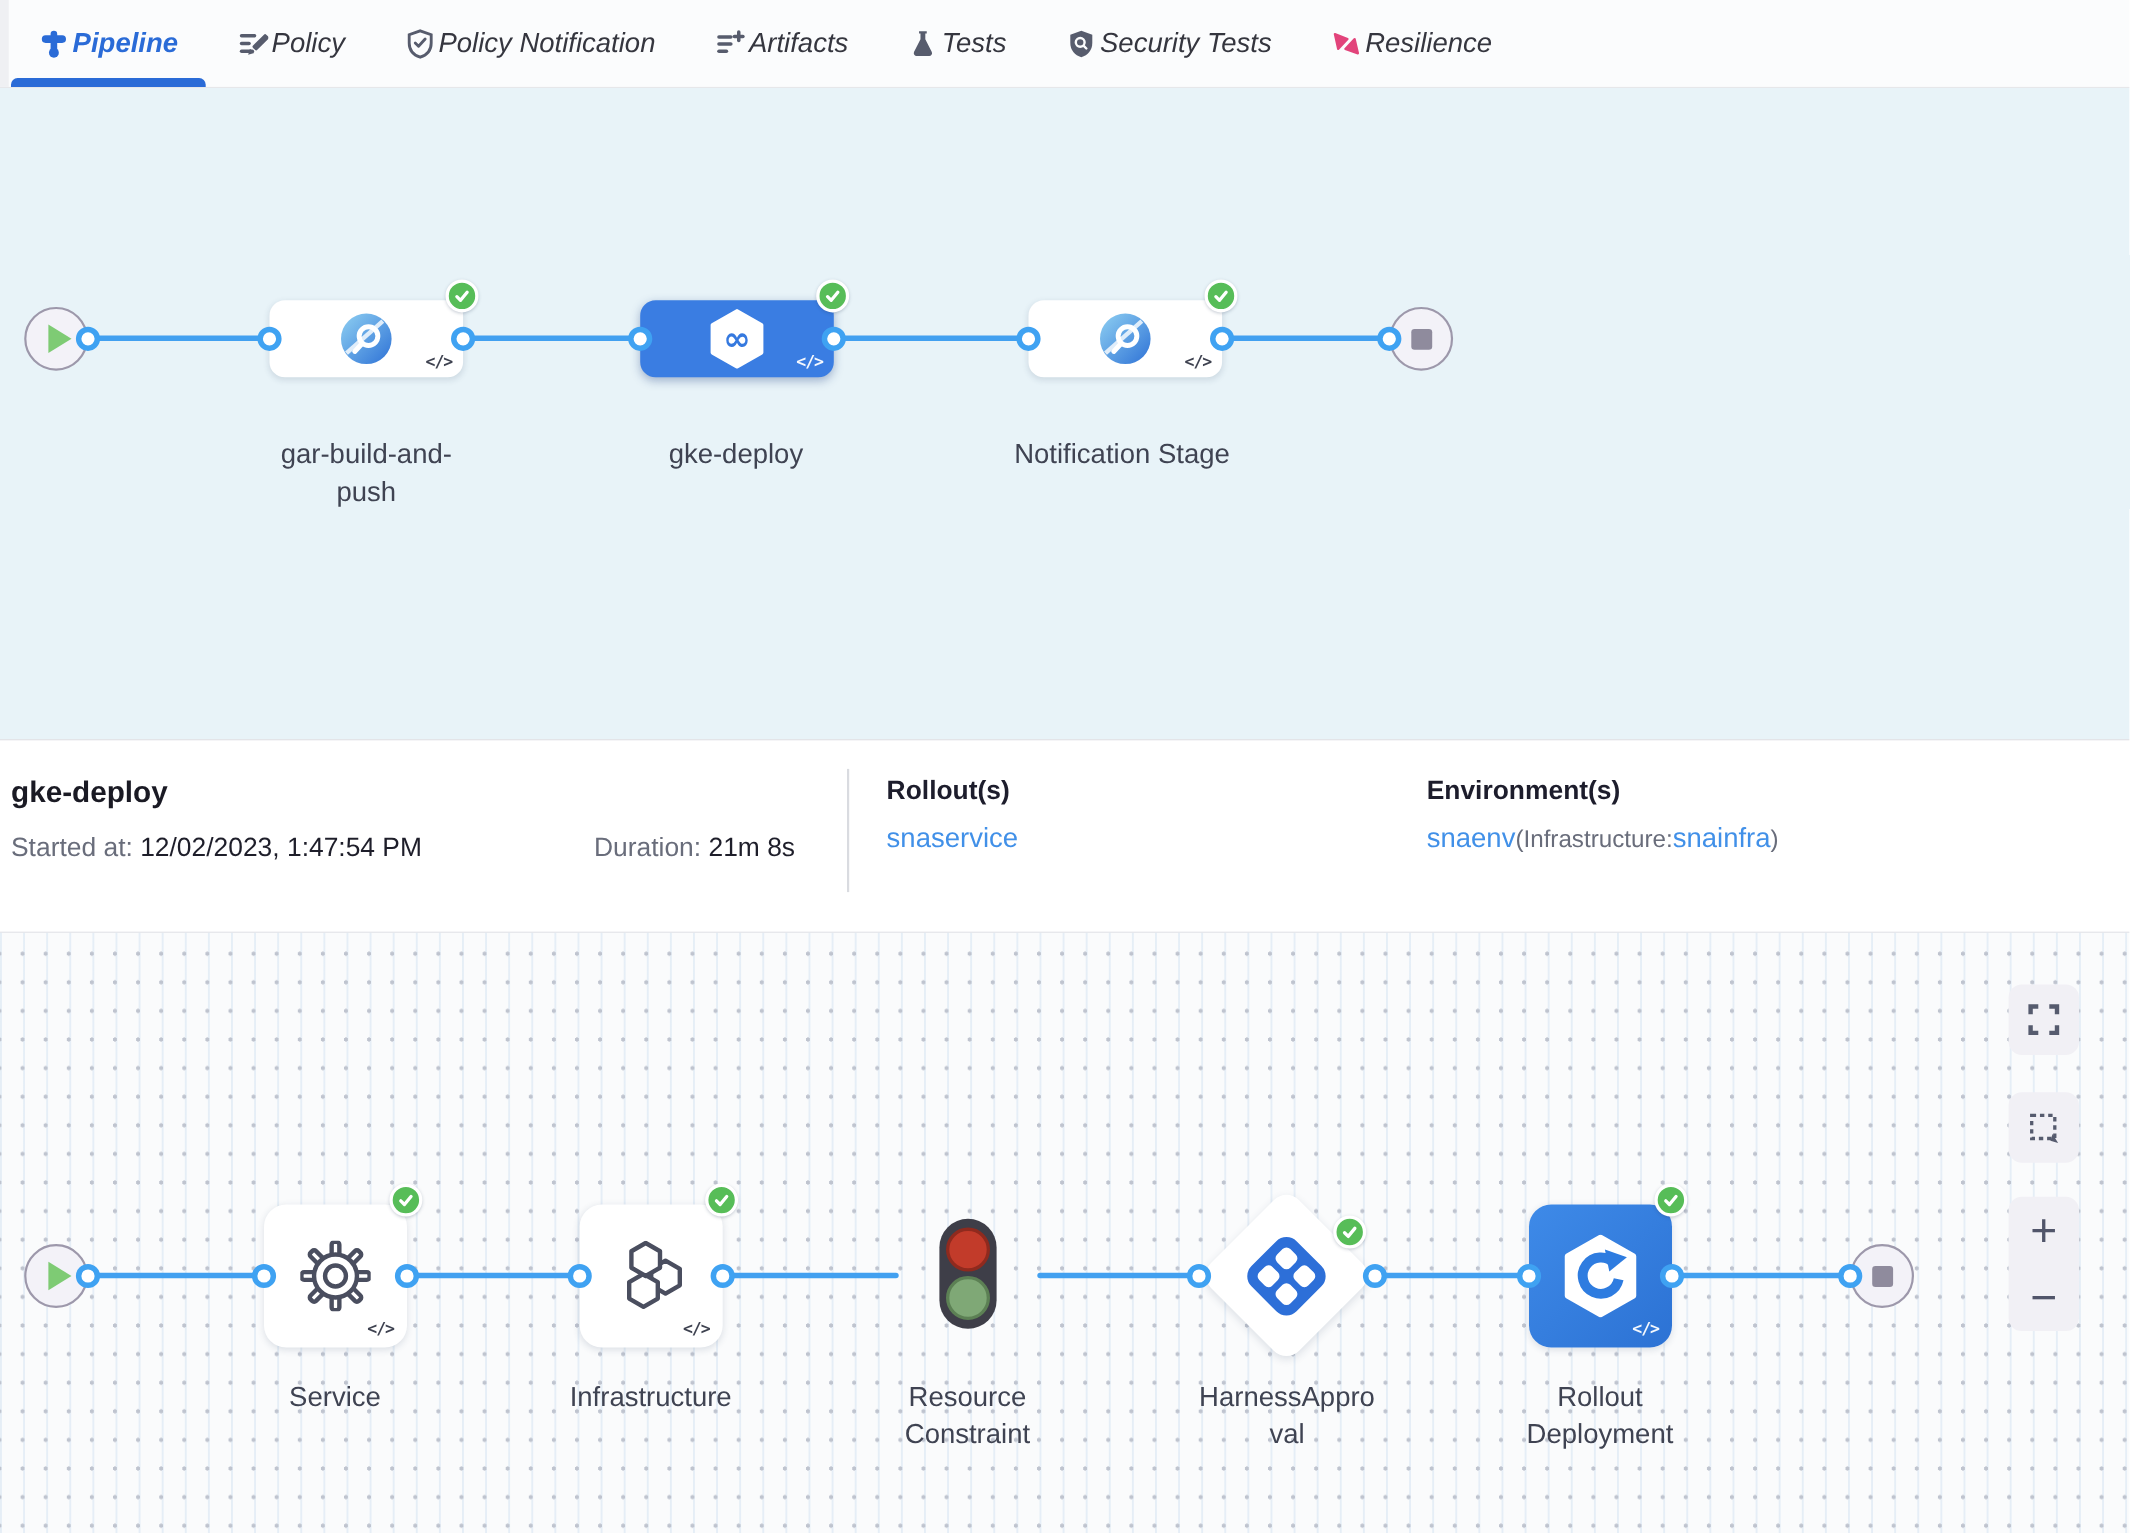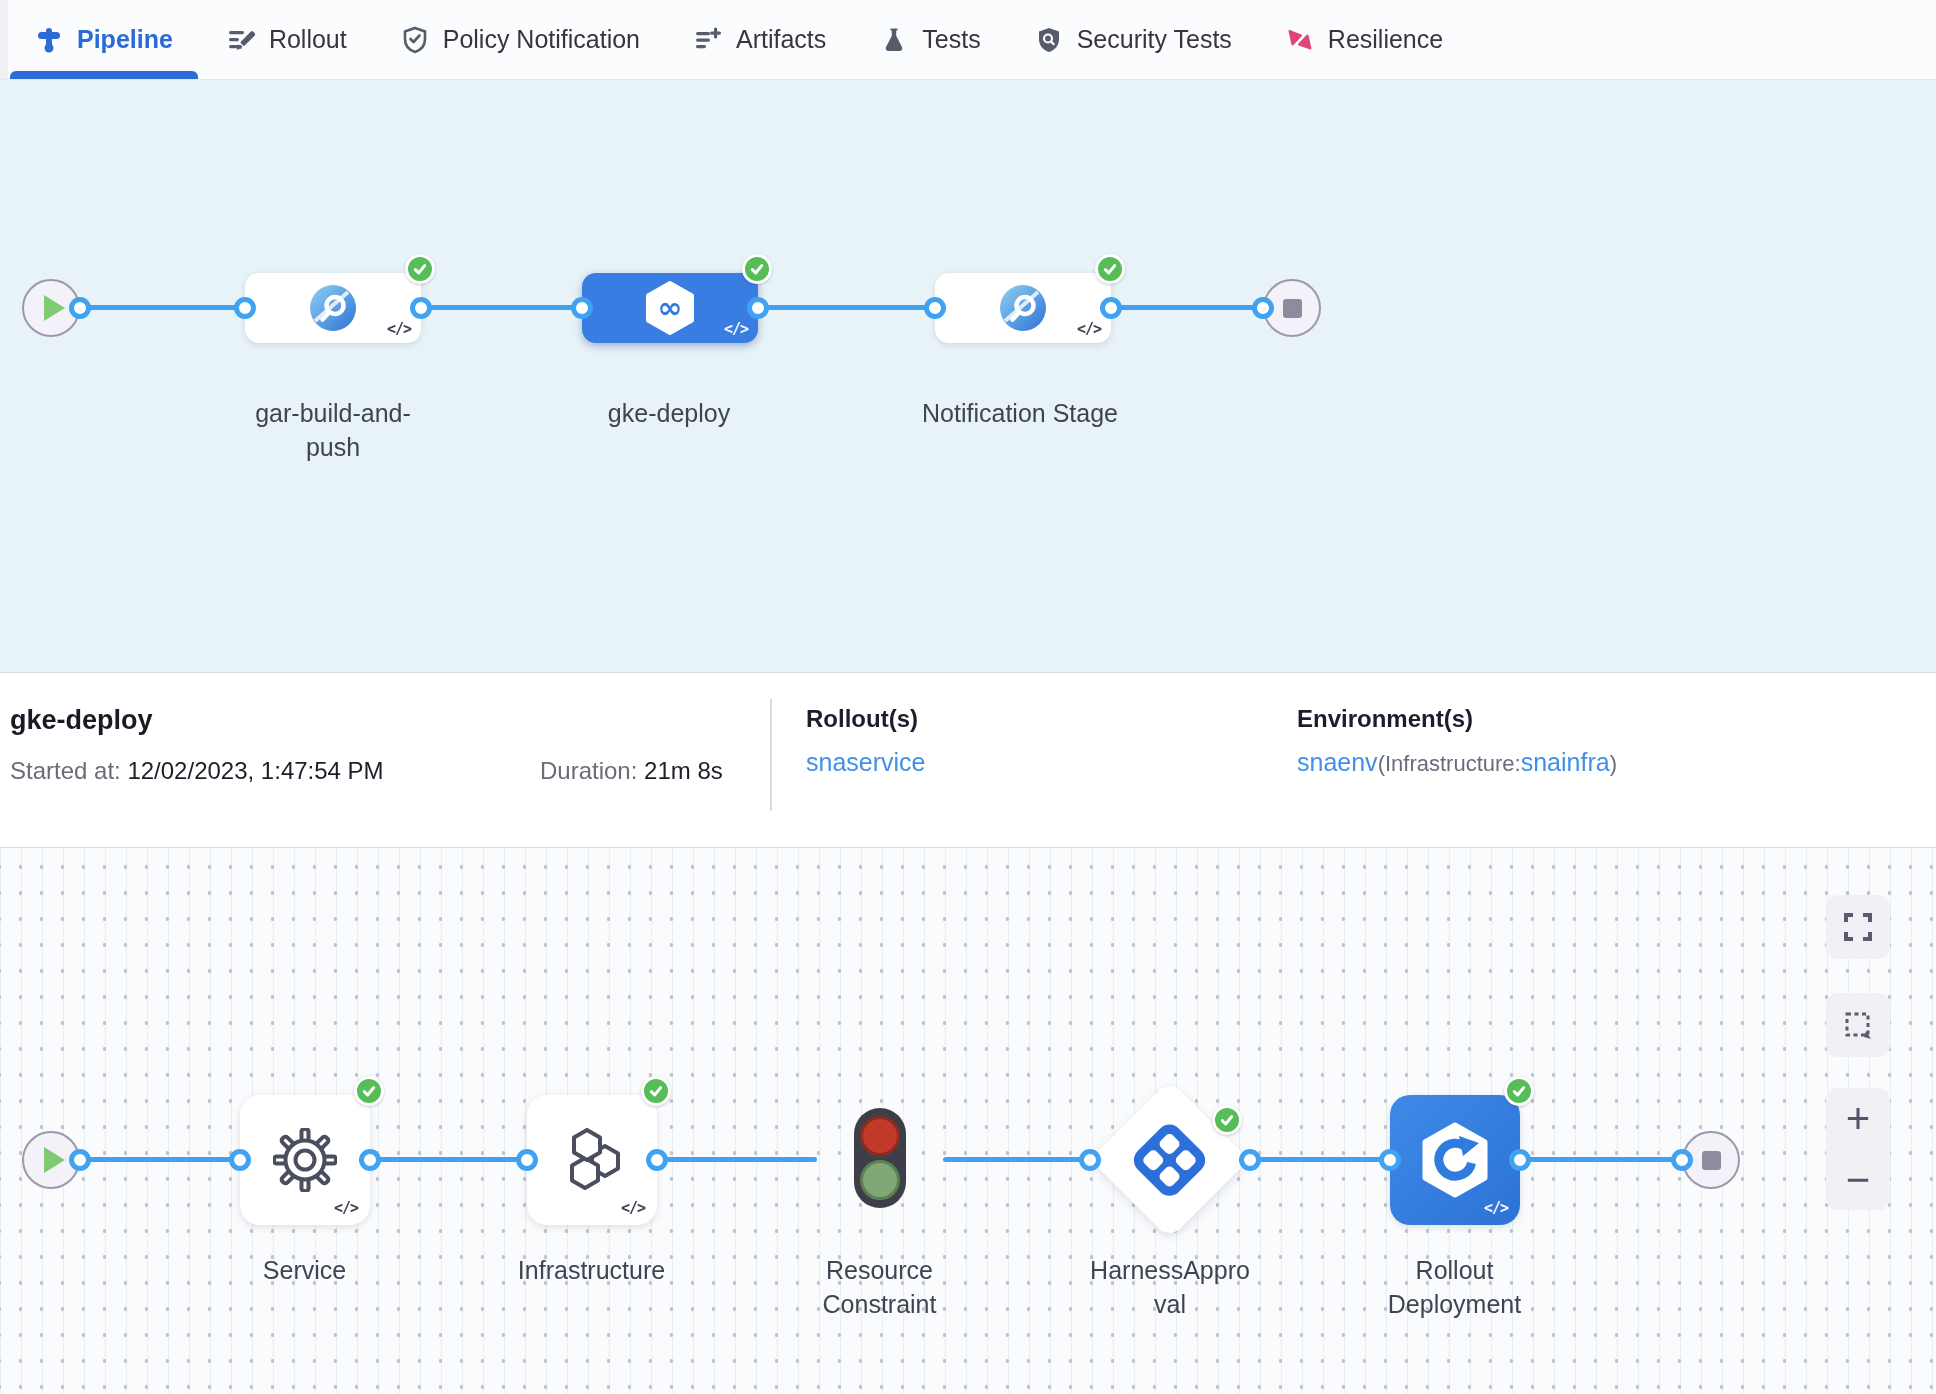--- a/index.html
+++ b/index.html
@@ -10,23 +10,24 @@
     background:#ffffff; color:#1d1d2c;
   }
 
   
   .header {
     height:80px; background:#fbfcfd; border-bottom:1px solid #e6e7ea;
     display:flex; align-items:stretch; padding-left:8px; position:relative;
   }
   .header::before{ content:""; position:absolute; left:0; top:0; width:8px; height:100%; background:#eff0f3; }
   .tab {
-    display:flex; align-items:center; gap:14px; padding:12px 27px;
+    display:flex; align-items:center; gap:3px; padding:12px 27px;
     position:relative; cursor:pointer; font-size:25px; font-weight:500; color:#35363f;
     white-space:nowrap;
+    font-style:italic;
   }
   .tab .ticon { display:flex; align-items:center; }
   .tab.active { color:#2a6bd7; font-weight:700; }
   .tab.active::after{
     content:""; position:absolute; left:2px; right:2px; bottom:0; height:8px;
     background:#2a6bd7; border-radius:6px 6px 0 0;
   }
 
   
   .graph-top { position:relative; height:592px; background:#e8f3f8; }
@@ -157,21 +158,21 @@
       <svg width="28" height="28" viewBox="0 0 28 28" fill="#575c6d">
         <rect x="2" y="5" width="15" height="3.2" rx="1.6"></rect>
         <rect x="2" y="12" width="10" height="3.2" rx="1.6"></rect>
         <rect x="2" y="19" width="13" height="3.2" rx="1.6"></rect>
         <g transform="rotate(45 19 14)">
           <rect x="16.5" y="3" width="5.5" height="17" rx="1.5"></rect>
           <polygon points="16.5,22.5 22,22.5 19.2,27.5"></polygon>
         </g>
       </svg>
     </span>
-    <span>Rollout</span>
+    <span>Policy</span>
   </div>
   <div class="tab">
     <span class="ticon">
       <svg width="28" height="28" viewBox="0 0 28 28" fill="none" stroke="#575c6d" stroke-width="2.6">
         <path d="M14 2 L24 5.5 V13 C24 19.5 20 24 14 26 C8 24 4 19.5 4 13 V5.5 Z"></path>
         <polyline points="9.5,13 12.5,16 18.5,9.5" stroke-linecap="round" stroke-linejoin="round"></polyline>
       </svg>
     </span>
     <span>Policy Notification</span>
   </div>

